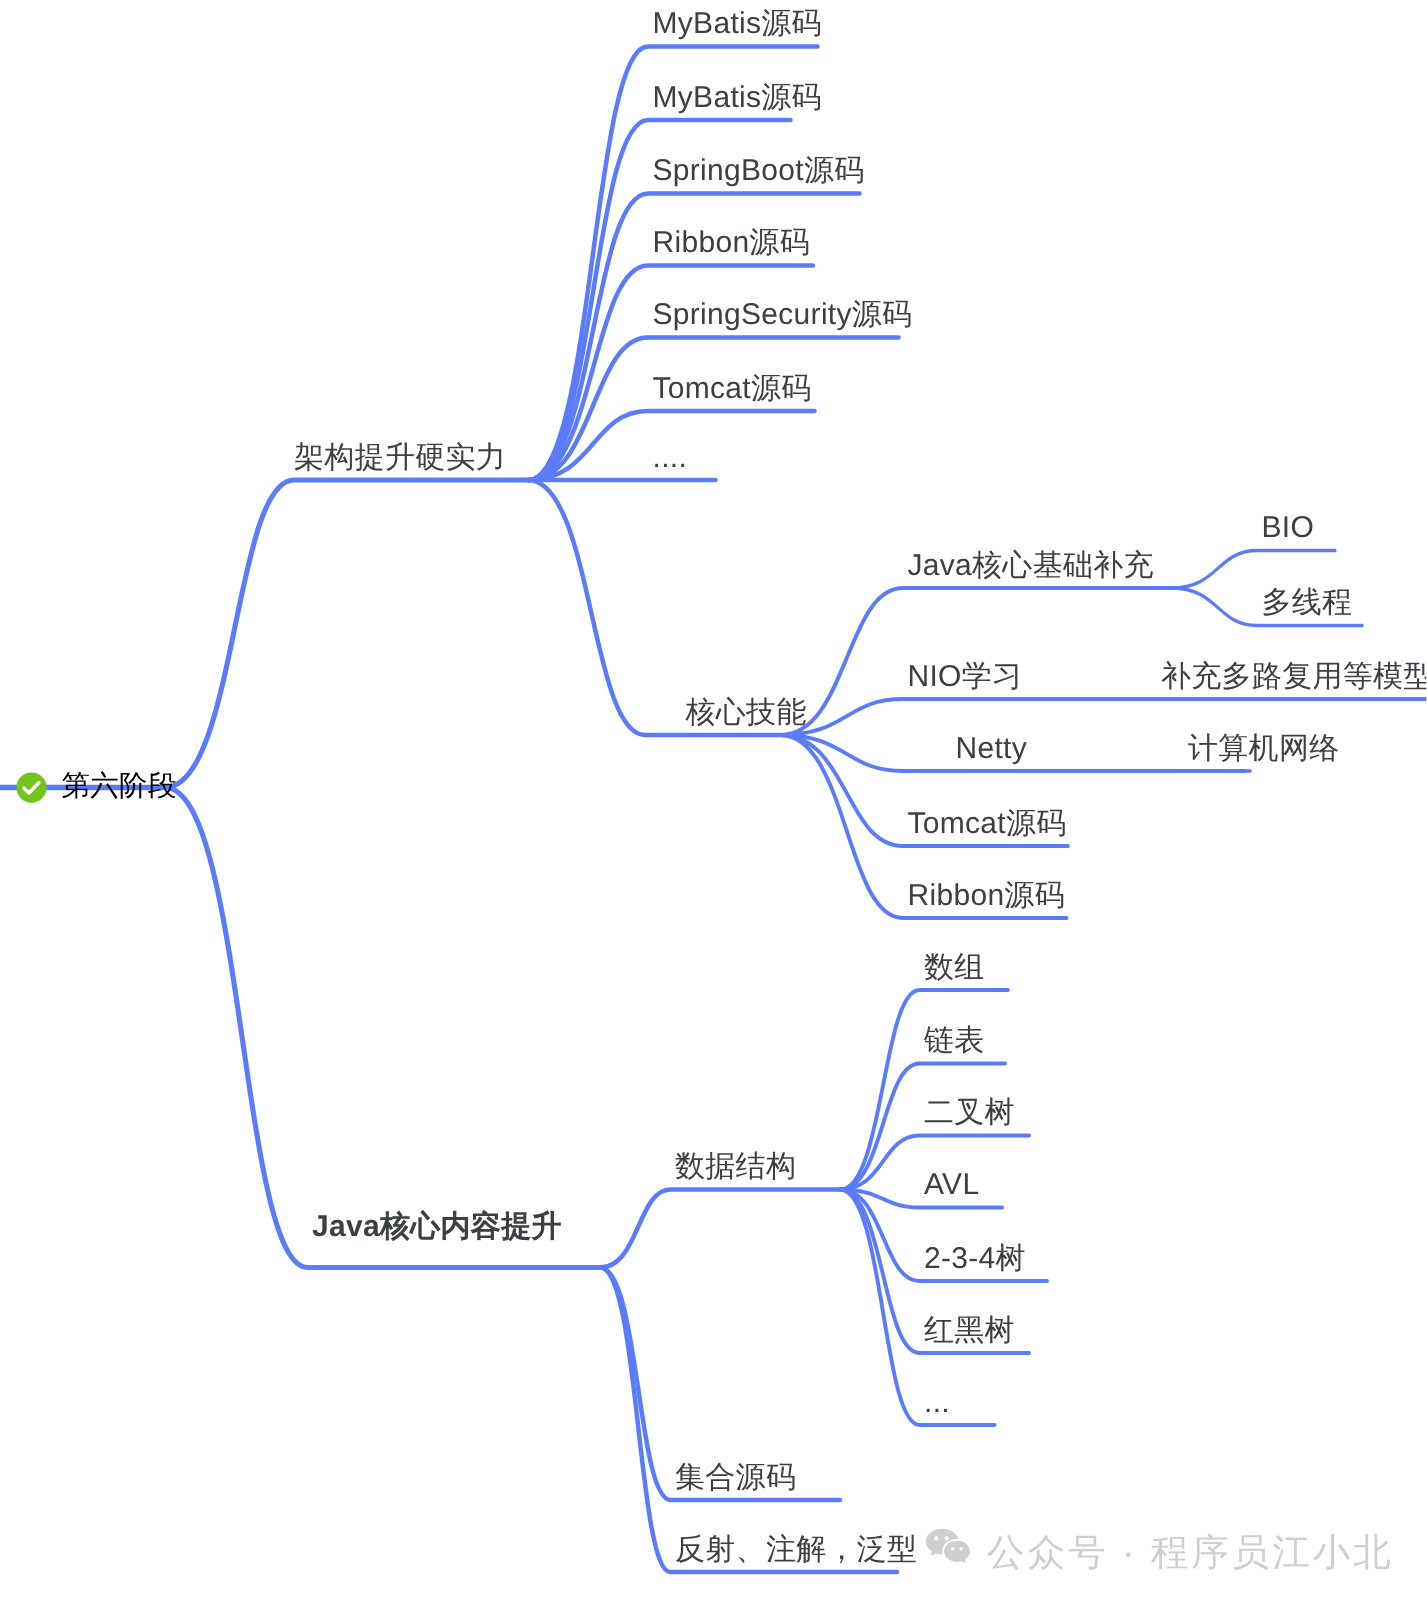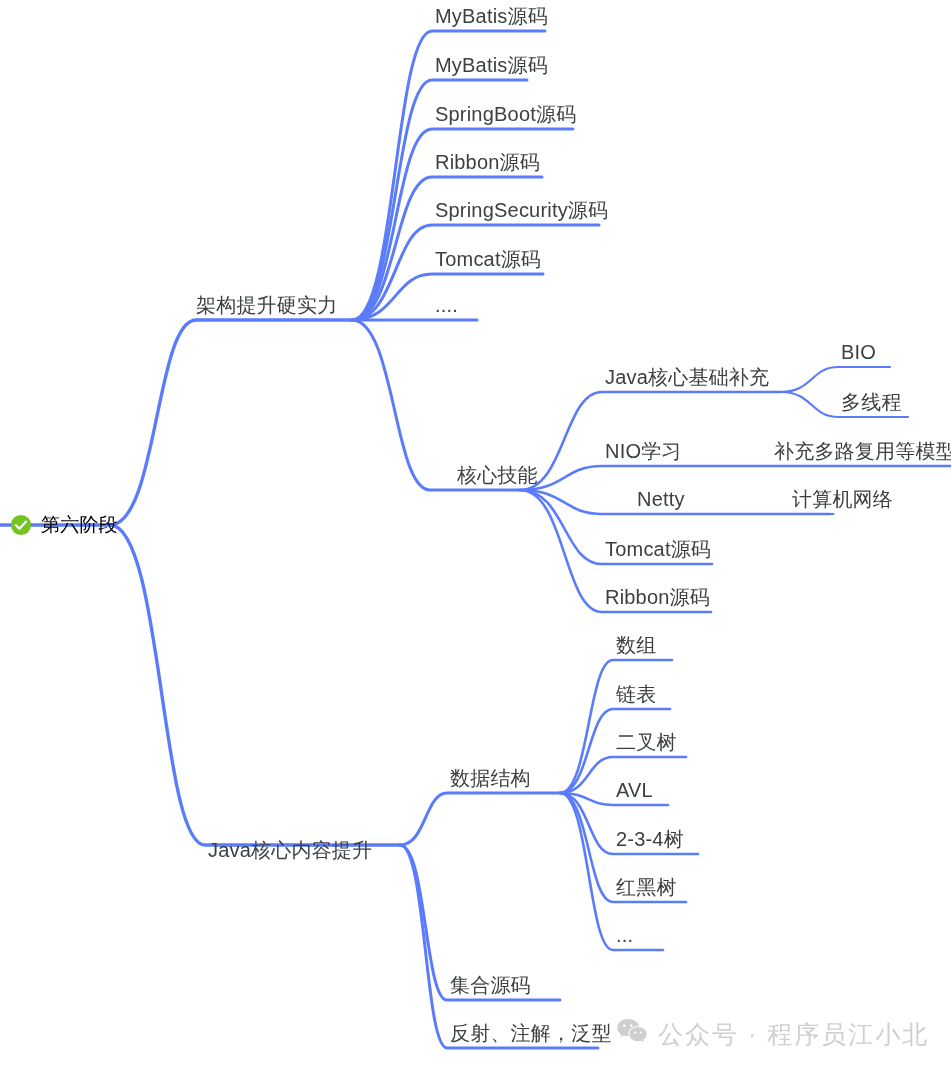--- a/index.html
+++ b/index.html
@@ -118,21 +118,21 @@
       <div class="node-label" style="left: 433px; top: 486px; margin-left: 24px;">核心技能</div>
       <div class="node-label" style="left: 605px; top: 388px;">Java核心基础补充</div>
       <div class="node-label" style="left: 841px; top: 363px;">BIO</div>
       <div class="node-label" style="left: 841px; top: 413px;">多线程</div>
       <div class="node-label" style="left: 605px; top: 462px;">NIO学习</div>
       <div class="node-label" style="left: 774px; top: 462px;">补充多路复用等模型</div>
       <div class="node-label" style="left: 605px; top: 510px; margin-left: 32px;">Netty</div>
       <div class="node-label" style="left: 792px; top: 510px;">计算机网络</div>
       <div class="node-label" style="left: 605px; top: 560px;">Tomcat源码</div>
       <div class="node-label" style="left: 605px; top: 608px;">Ribbon源码</div>
-      <div class="node-label" style="left: 208px; top: 861px;">Java核心内容提升</div>
+      <div class="node-label" style="left: 208px; top: 829px; font-weight: bold;">Java核心内容提升</div>
       <div class="node-label" style="left: 450px; top: 789px;">数据结构</div>
       <div class="node-label" style="left: 616px; top: 656px;">数组</div>
       <div class="node-label" style="left: 616px; top: 705px;">链表</div>
       <div class="node-label" style="left: 616px; top: 753px;">二叉树</div>
       <div class="node-label" style="left: 616px; top: 801px;">AVL</div>
       <div class="node-label" style="left: 616px; top: 850px;">2-3-4树</div>
       <div class="node-label" style="left: 616px; top: 898px;">红黑树</div>
       <div class="node-label" style="left: 616px; top: 946px;">...</div>
       <div class="node-label" style="left: 450px; top: 996px;">集合源码</div>
       <div class="node-label" style="left: 450px; top: 1044px;">反射、注解，泛型</div>

